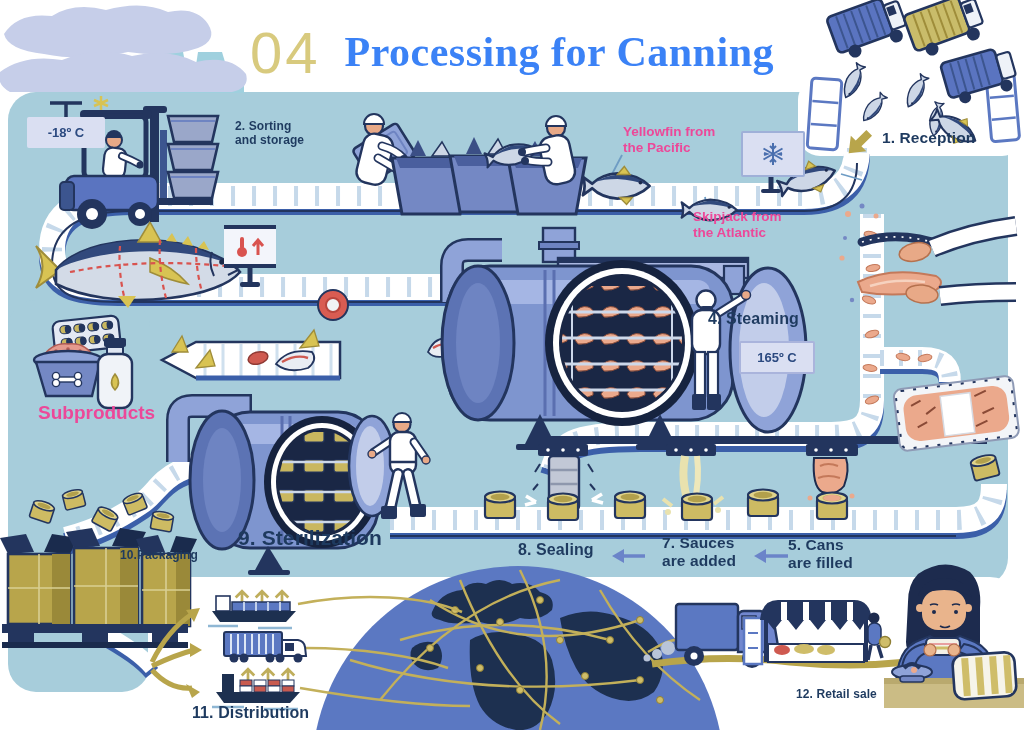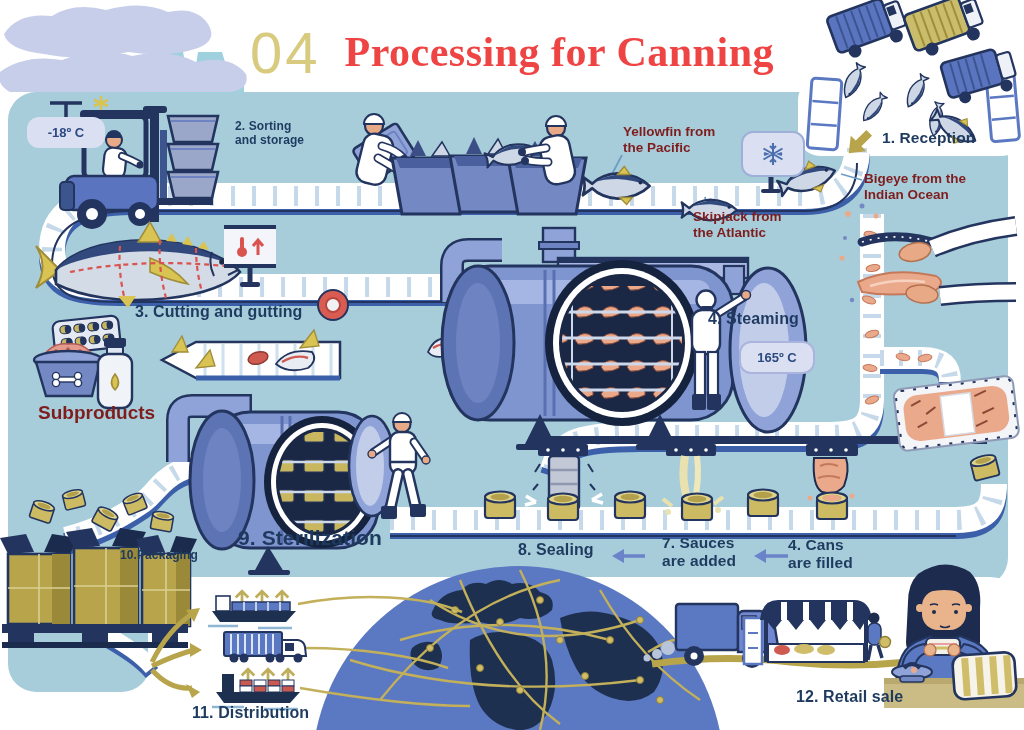--- a/index.html
+++ b/index.html
@@ -2,28 +2,28 @@
 <html><head>
 <meta charset="utf-8">
 <style>
   html,body{margin:0;padding:0;background:#fff;}
   .stage{position:relative;width:1024px;height:730px;background:#ffffff;overflow:hidden;
          font-family:"Liberation Sans",sans-serif;}
   .art{position:absolute;left:0;top:0;z-index:1;}
   .title{position:absolute;top:24px;left:0;width:100%;text-align:center;z-index:6;}
   .title .num{font:400 58px/1 "Liberation Sans",sans-serif;color:#d8ca7e;letter-spacing:3px;
               vertical-align:-7px;margin-right:24px;}
-  .title .txt{font:700 42px/1 "Liberation Serif",serif;color:#ef4444;letter-spacing:.5px;margin-top:42px;}
+  .title .txt{font:700 42px/1 "Liberation Serif",serif;color:#3b82f6;letter-spacing:.5px;margin-top:42px;}
   .lbl-step{position:absolute;font:700 15.5px/1.14 "Liberation Sans",sans-serif;color:#1e3a5f;
             white-space:pre-line;z-index:5;letter-spacing:.1px;}
-  .lbl-note{position:absolute;font:700 13.5px/1.18 "Liberation Sans",sans-serif;color:#7f1d1d;
+  .lbl-note{position:absolute;font:700 13.5px/1.18 "Liberation Sans",sans-serif;color:#ec4899;
             white-space:pre-line;z-index:5;}
   .sign-board{position:absolute;background:#dadff2;color:#2c4a80;
               font:700 13px/1 "Liberation Sans",sans-serif;display:flex;align-items:center;
-              justify-content:center;z-index:5;border-radius:12px;}
+              justify-content:center;z-index:5;border-radius:2px;}
 </style>
 </head>
 <body>
 
 <div class="stage">
 
 <svg class="art" width="1024" height="730" viewBox="0 0 1024 730">
 <defs>
   <g id="fish">
     <path d="M-34,-8 L-26,-2 Q-18,-10 -4,-11 Q14,-10 24,0 Q14,10 -4,11 Q-18,10 -26,2 L-34,8 Q-31,0 -34,-8 Z" fill="#cdd7e6" stroke="#23355e" stroke-width="2.4" stroke-linejoin="round"></path>
@@ -711,38 +711,35 @@
 
 </svg>
 
 <div class="title">
   <span class="num">04</span><span class="txt">Processing for Canning</span>
 </div>
 
 <div class="lbl-step" style="left:882px;top:129px">1. Reception</div>
 <div class="lbl-step" style="left:235px;top:120px;font-size:12px">2. Sorting
 and storage</div>
-<div class="lbl-step" style="left:135px;top:303px;font-size:16px">3. Cutting and gutting</div>
 <div class="lbl-step" style="left:708px;top:310px;font-size:16px">4. Steaming</div>
-<div class="lbl-step" style="left:788px;top:536px">4. Cans
+<div class="lbl-step" style="left:788px;top:536px">5. Cans
 are filled</div>
 <div class="lbl-step" style="left:662px;top:534px">7. Sauces
 are added</div>
 <div class="lbl-step" style="left:518px;top:541px;font-size:16px">8. Sealing</div>
 <div class="lbl-step" style="left:238px;top:526px;font-size:21px">9. Sterilization</div>
 <div class="lbl-step" style="left:120px;top:549px;font-size:12px">10.Packaging</div>
 <div class="lbl-step" style="left:192px;top:704px;font-size:16px">11. Distribution</div>
-<div class="lbl-step" style="left:796px;top:688px;font-size:16px">12. Retail sale</div>
+<div class="lbl-step" style="left:796px;top:688px;font-size:12px">12. Retail sale</div>
 
 <div class="lbl-note" style="left:623px;top:124px">Yellowfin from
 the Pacific</div>
 <div class="lbl-note" style="left:693px;top:209px">Skipjack from
 the Atlantic</div>
-<div class="lbl-note" style="left:864px;top:171px">Bigeye from the
-Indian Ocean</div>
 <div class="lbl-note" style="left:38px;top:402px;font-size:19px">Subproducts</div>
 
 <div class="sign-board" style="left:27px;top:117px;width:78px;height:31px">-18º C</div>
 <div class="sign-board" style="left:739px;top:341px;width:72px;height:29px;border:2px solid #aab4dc">165º C</div>
 <div class="sign-board" style="left:741px;top:131px;width:60px;height:42px;border:2px solid #9fb0d8">
   <svg width="26" height="26" viewBox="-13 -13 26 26">
     <g stroke="#4a6fae" stroke-width="2" fill="none">
       <path d="M0,-11 L0,11 M-9.5,-5.5 L9.5,5.5 M-9.5,5.5 L9.5,-5.5"></path>
       <path d="M-3,-8 L0,-5 L3,-8 M-3,8 L0,5 L3,8 M-9,1 L-6,0 L-9,-1 M9,1 L6,0 L9,-1"></path>
     </g>

